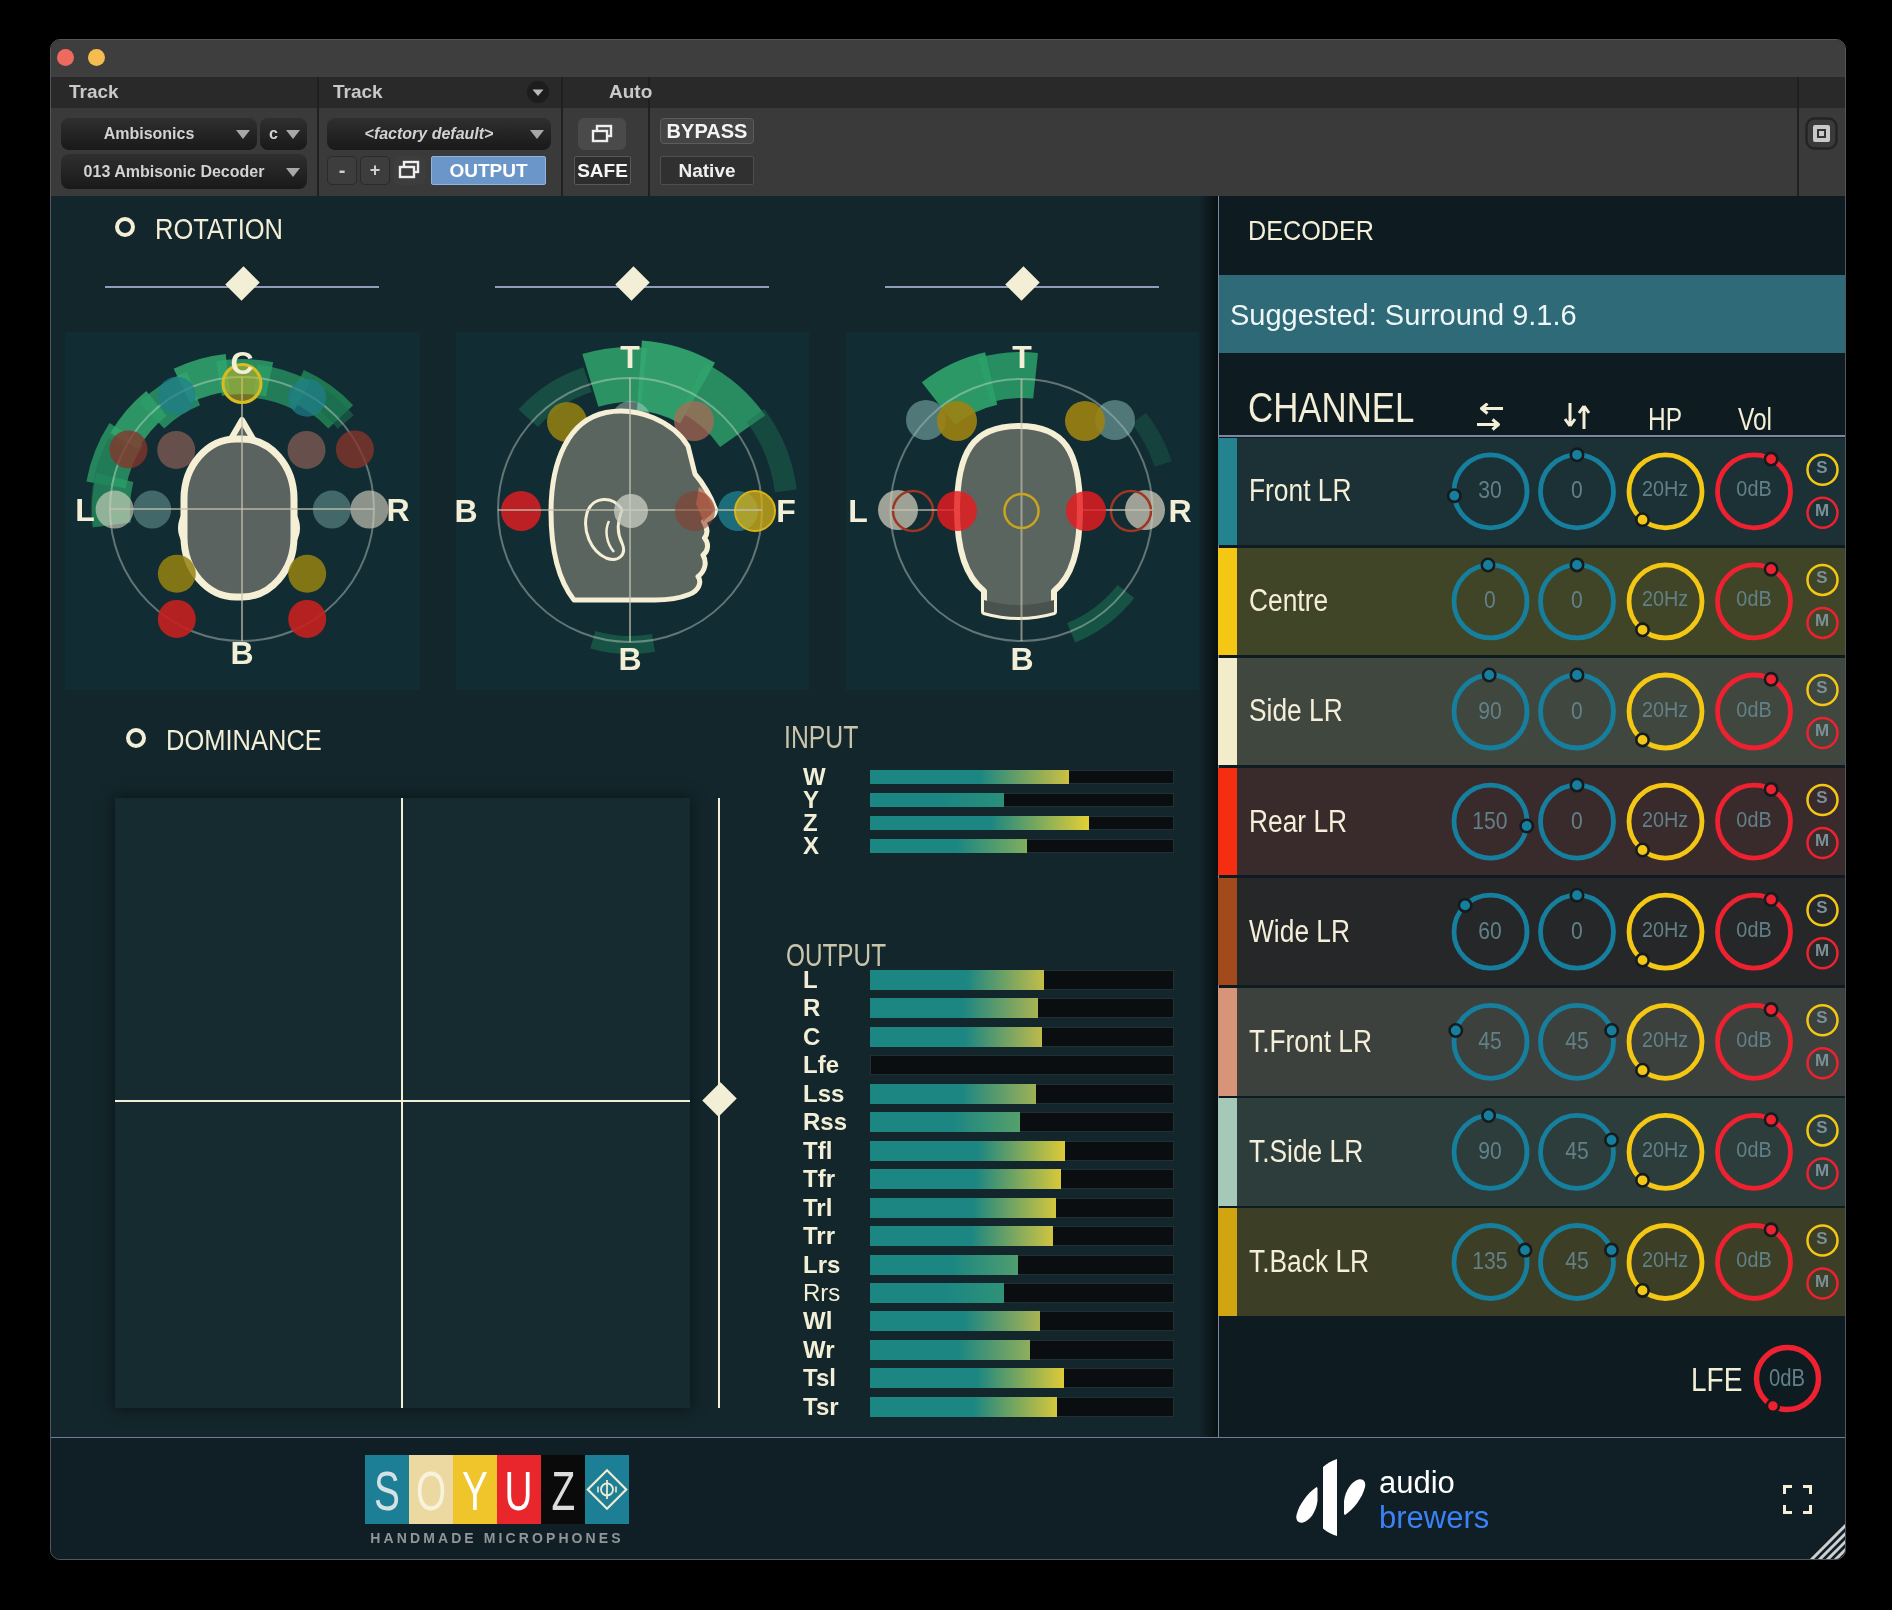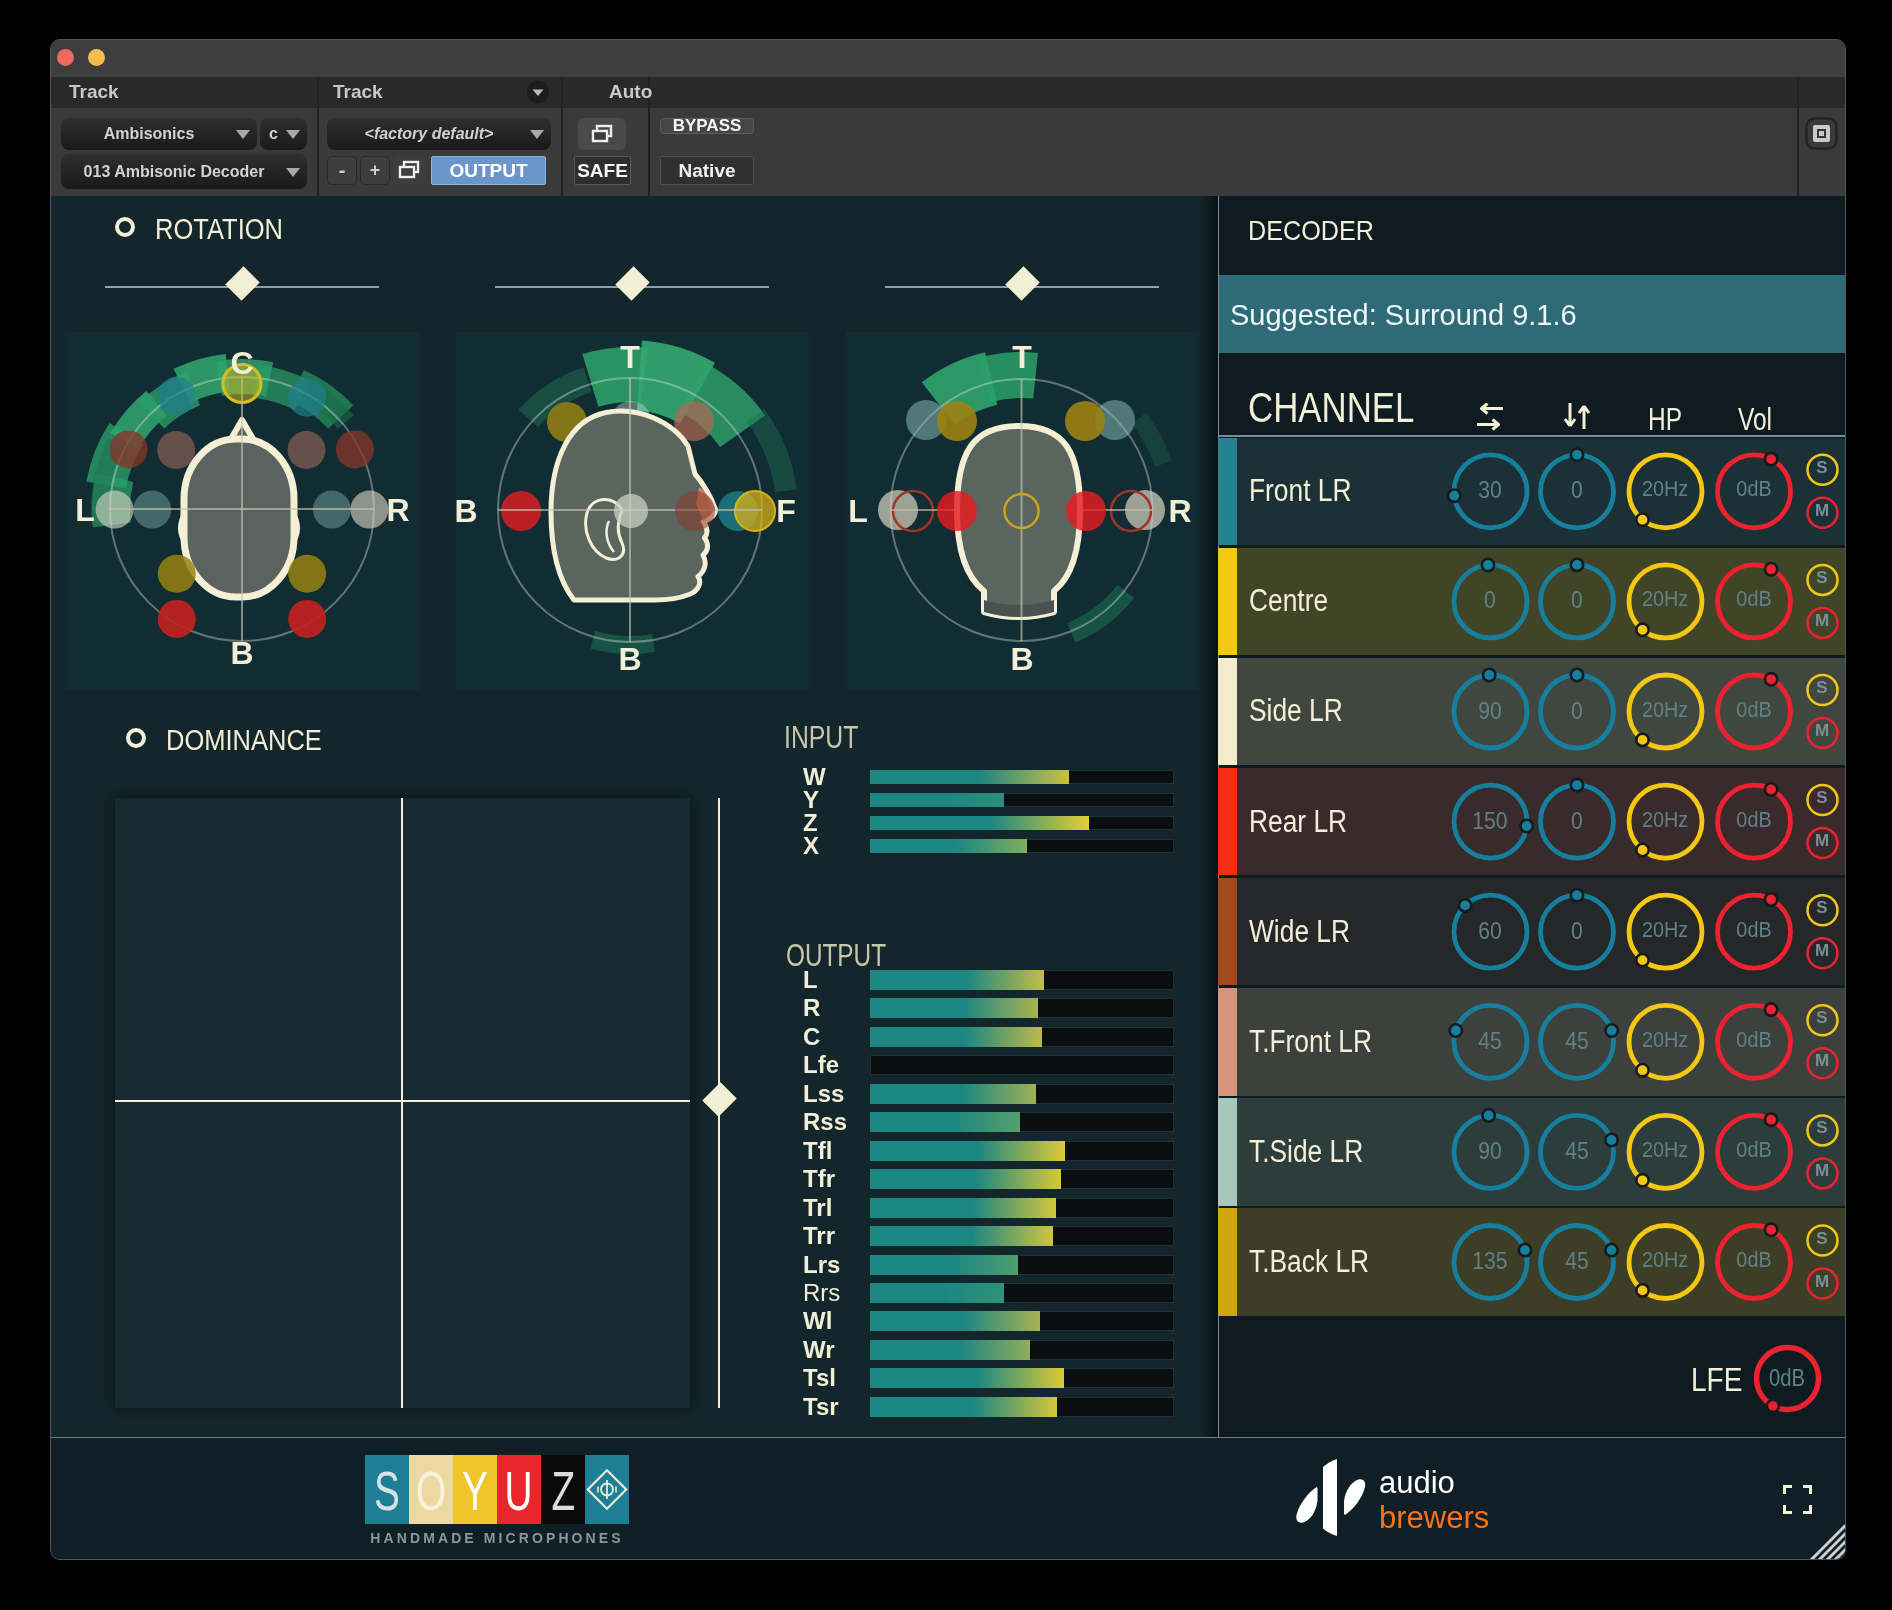--- a/index.html
+++ b/index.html
@@ -54,21 +54,21 @@
 <rect x="7" y="3" width="14" height="10" fill="none" stroke="#efefef" stroke-width="2.4"></rect>
 <rect x="3" y="8" width="14" height="10" fill="#3d3d3d" stroke="#efefef" stroke-width="2.4"></rect>
     </svg>
 <div class="abs" style="left:380px;top:116px;width:115px;height:29px;background:#6b96c9;border-radius:2px;display:flex;align-items:center;justify-content:center;font-size:19px;font-weight:bold;color:#ffffff;border:1px solid #8fb4de;">OUTPUT</div>
 <div class="abs" style="left:527px;top:78px;width:48px;height:32px;background:#4a4a4a;border-radius:6px;"></div>
 <svg class="abs" style="left:539px;top:83px;" width="24" height="22" viewBox="0 0 24 22">
 <rect x="7" y="3" width="14" height="10" fill="none" stroke="#efefef" stroke-width="2.4"></rect>
 <rect x="3" y="8" width="14" height="10" fill="#3d3d3d" stroke="#efefef" stroke-width="2.4"></rect>
     </svg>
 <div class="abs" style="left:523px;top:116px;width:57px;height:29px;background:#2d2d2d;border-radius:2px;display:flex;align-items:center;justify-content:center;font-size:19px;font-weight:bold;color:#f5f5f5;border:1.5px solid #585858;">SAFE</div>
-<div class="abs" style="left:609px;top:78px;width:94px;height:16px;background:#454545;border-radius:4px;display:flex;align-items:center;justify-content:center;font-size:17px;font-weight:bold;color:#f5f5f5;border:1px solid #5c5c5c;">BYPASS</div>
+<div class="abs" style="left:609px;top:78px;width:94px;height:26px;background:#454545;border-radius:4px;display:flex;align-items:center;justify-content:center;font-size:20px;font-weight:bold;color:#f5f5f5;border:1px solid #5c5c5c;">BYPASS</div>
 <div class="abs" style="left:609px;top:116px;width:94px;height:29px;background:#303030;border-radius:2px;display:flex;align-items:center;justify-content:center;font-size:19px;font-weight:bold;color:#f0f0f0;border:1px solid #4e4e4e;">Native</div>
 <svg class="abs" style="left:1754px;top:77px;" width="33" height="33" viewBox="0 0 33 33">
 <rect x="1.5" y="1.5" width="30" height="30" rx="8" fill="#3a3a3a" stroke="#242424" stroke-width="2.5"></rect>
 <rect x="8" y="8" width="17" height="17" rx="2" fill="#c9c9c9"></rect>
 <rect x="12" y="12" width="9" height="9" fill="#333"></rect>
 <rect x="14" y="14" width="5" height="5" fill="#c9c9c9"></rect>
     </svg>
 <div class="abs" style="left:0;top:156px;width:1796px;height:1241px;background:#13262b;"></div>
 <div class="abs" style="left:1148px;top:156px;width:19px;height:1241px;background:linear-gradient(90deg,rgba(5,10,12,0),rgba(5,10,12,0.8));"></div>
 <div class="abs" style="left:1166.5px;top:156px;width:629.5px;height:1241px;background:#0e1b21;"></div>
@@ -439,21 +439,21 @@
 <line x1="13" y1="31.5" x2="13" y2="37.5" stroke="#f0ead2" stroke-width="1.6"></line>
 <line x1="31" y1="31.5" x2="31" y2="37.5" stroke="#f0ead2" stroke-width="1.6"></line>
     </svg>
 <div class="abs" style="left:312px;top:1490px;width:268px;text-align:center;font-size:14px;letter-spacing:3.1px;color:#8f9598;font-weight:bold;">HANDMADE&nbsp;MICROPHONES</div>
 <svg class="abs" style="left:1240px;top:1416px;" width="80" height="85" viewBox="0 0 80 85">
 <path d="M 25.5,31 C 17,37 8,48 5.5,59 C 4.5,64 7,67.5 12,66.5 C 19,64.5 25,56 26.5,45 L 26.5,32 Z" fill="#fff"></path>
 <path d="M 32,11 C 36,7.5 41,4.5 46,3 L 46,80 C 41,78.5 36,76 32,72.5 Z" fill="#fff"></path>
 <path d="M 54,59 C 62.5,53 71.5,42 74,31 C 75,26 72.5,22.5 67.5,23.5 C 60.5,25.5 54.5,34 53,45 L 53,58 Z" fill="#fff"></path>
 </svg>
 <div class="abs" style="left:1328px;top:1425px;font-size:31px;color:#fff;">audio</div>
-<div class="abs" style="left:1328px;top:1460px;font-size:31px;color:#f97316;">brewers</div>
+<div class="abs" style="left:1328px;top:1460px;font-size:31px;color:#3b82f6;">brewers</div>
 <svg class="abs" style="left:1732px;top:1445px;" width="29" height="29" viewBox="0 0 29 29">
 <path d="M 1.5,9 L 1.5,1.5 L 9,1.5 M 20,1.5 L 27.5,1.5 L 27.5,9 M 27.5,20 L 27.5,27.5 L 20,27.5 M 9,27.5 L 1.5,27.5 L 1.5,20" stroke="#f3eed6" stroke-width="3" fill="none"></path>
     </svg>
 <svg class="abs" style="left:1758px;top:1482px;" width="38" height="38" viewBox="0 0 38 38">
 <line x1="2" y1="38" x2="38" y2="2" stroke="#cfcfcf" stroke-width="3"></line>
 <line x1="10" y1="38" x2="38" y2="10" stroke="#cfcfcf" stroke-width="3"></line>
 <line x1="18" y1="38" x2="38" y2="18" stroke="#cfcfcf" stroke-width="3"></line>
 <line x1="26" y1="38" x2="38" y2="26" stroke="#cfcfcf" stroke-width="3"></line>
     </svg>
 </div>

